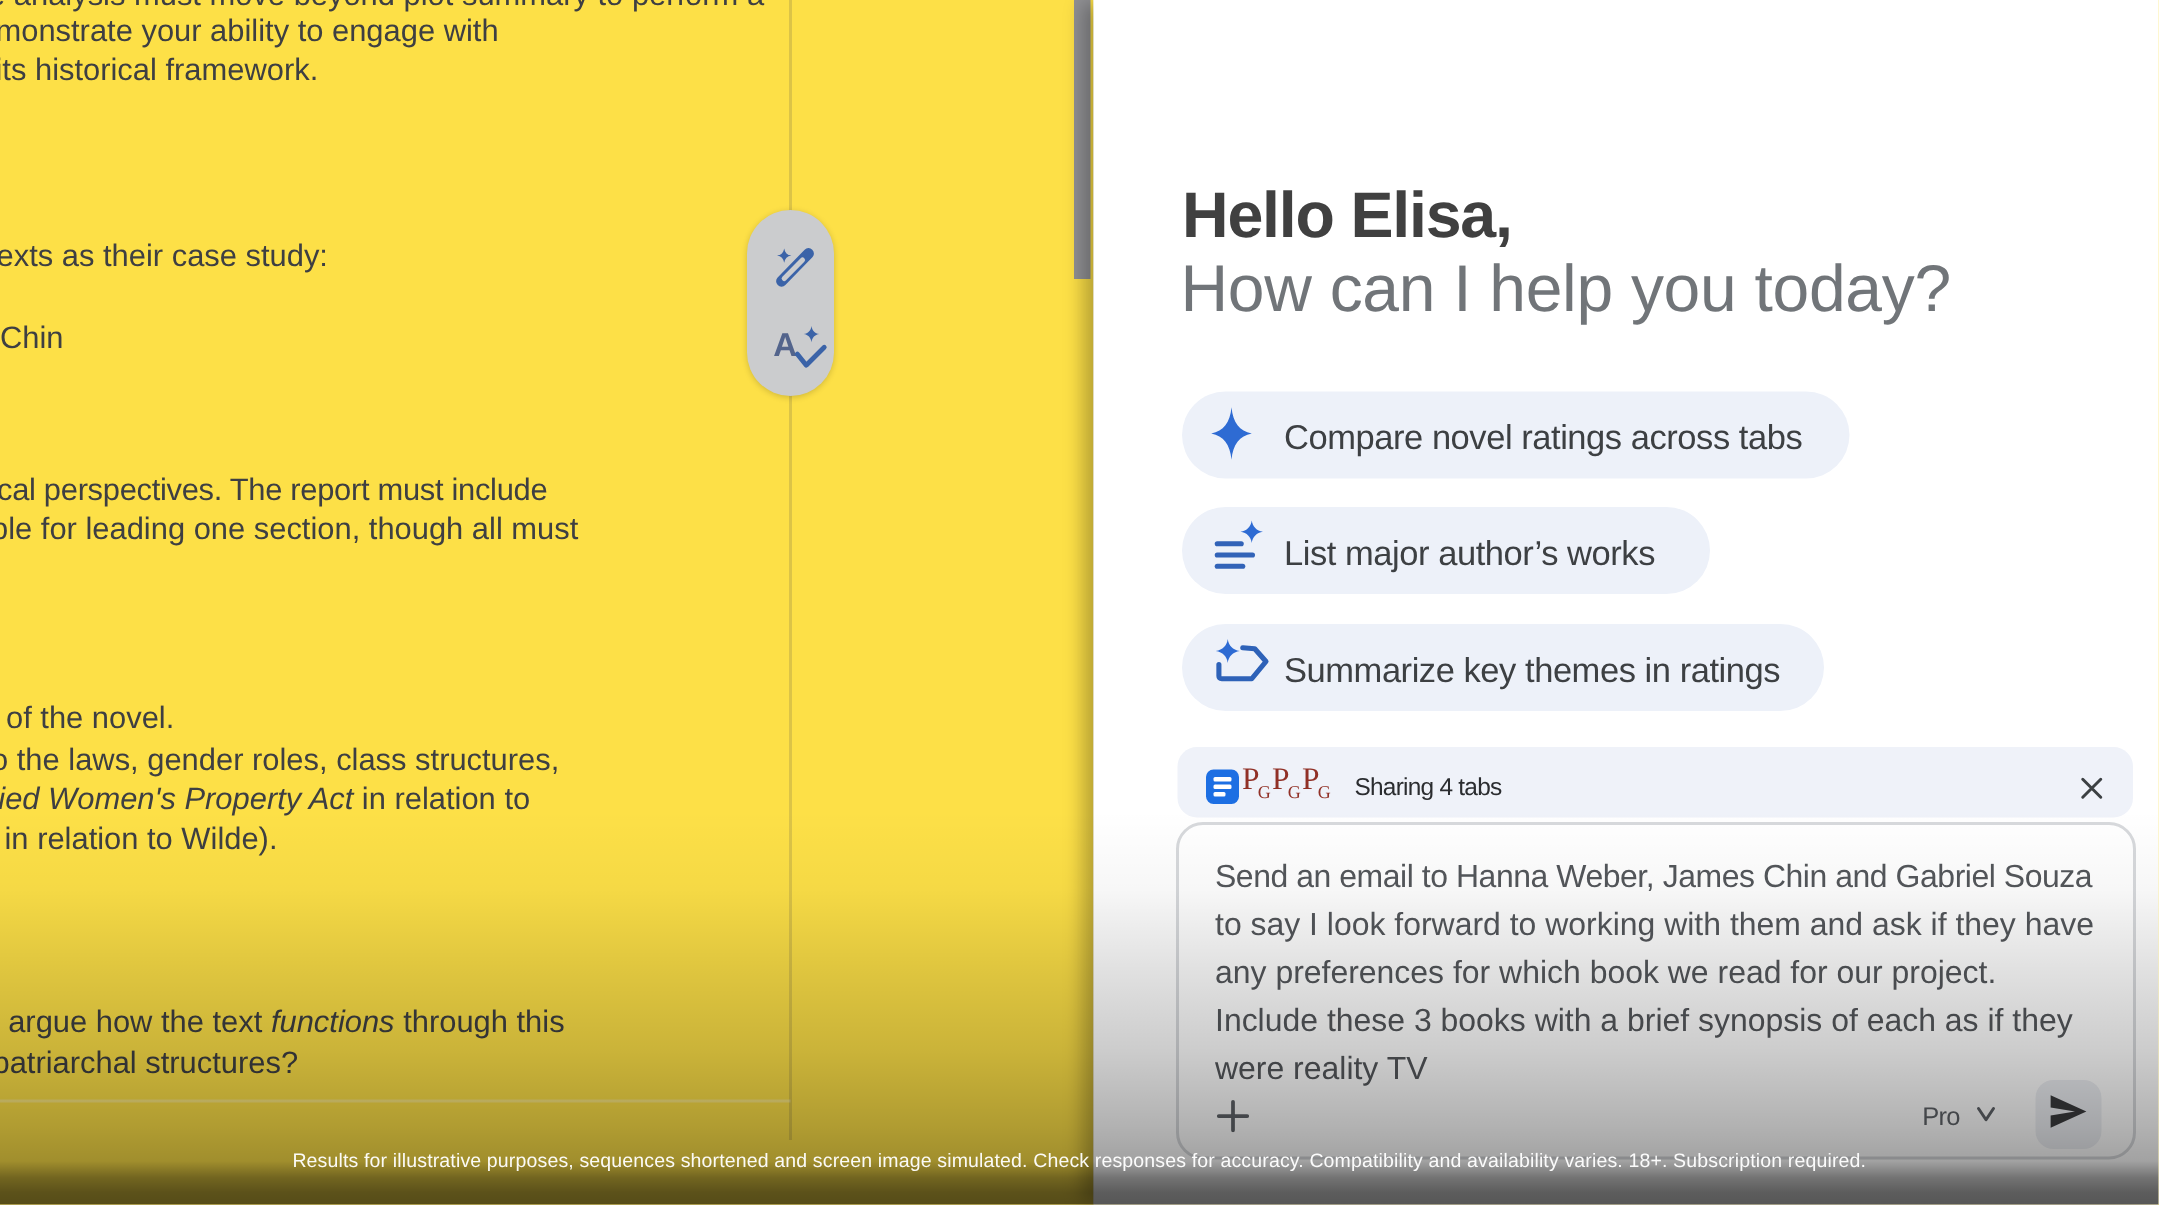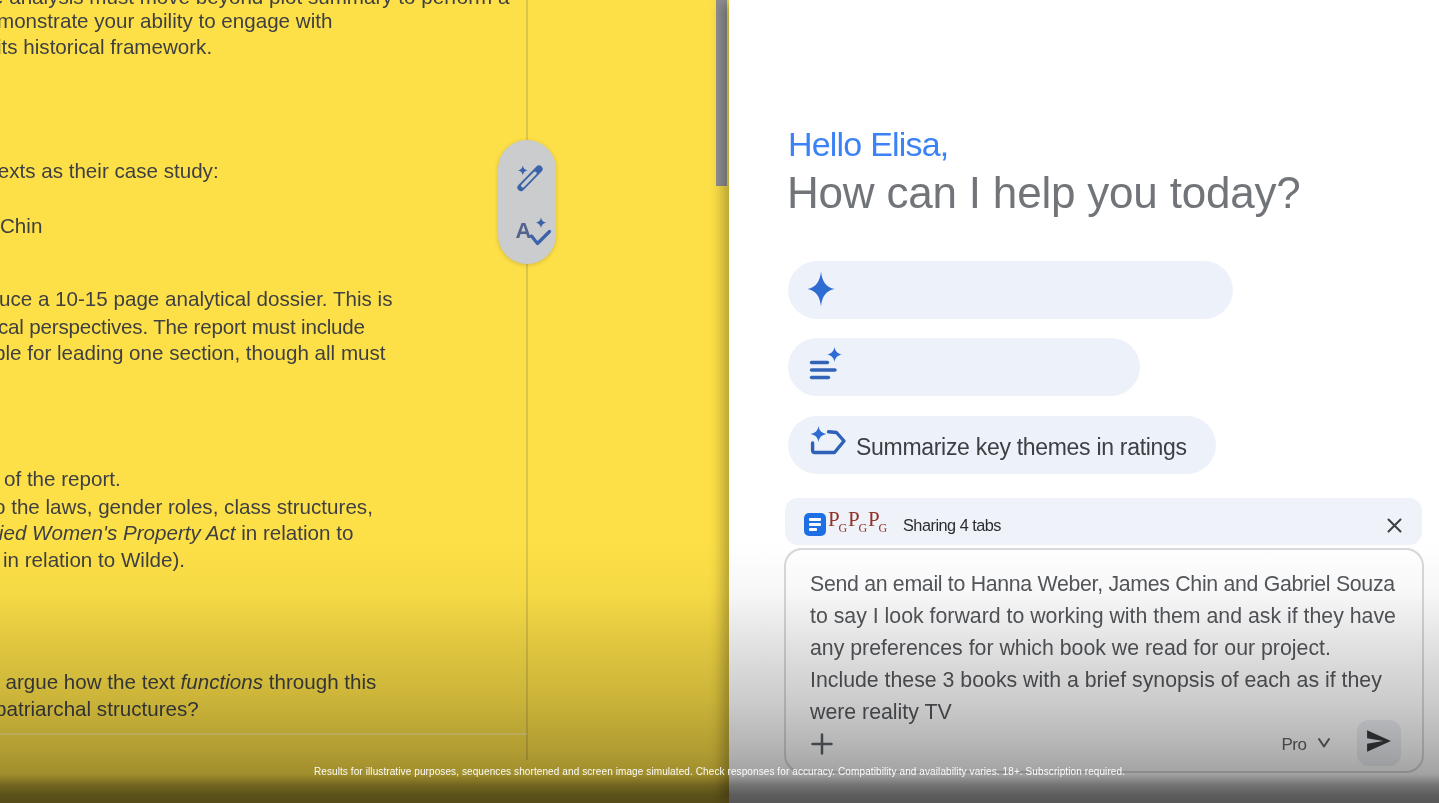--- a/index.html
+++ b/index.html
@@ -10,22 +10,22 @@
   .dl{position:absolute;color:#3e3f42;font-size:20.6px;line-height:27px;white-space:nowrap}
   .vline{position:absolute;left:526px;top:0;width:2px;height:760px;background:rgba(70,70,70,0.18)}
   .hline{position:absolute;left:0;top:733px;width:527px;height:2px;background:rgba(255,255,255,0.3)}
   .scrollthumb{position:absolute;left:716px;top:0;width:11px;height:186px;background:#919194}
   
   .pill{position:absolute;left:498px;top:140px;width:58px;height:124px;background:#cbccce;
         border-radius:29px;box-shadow:0 1px 4px rgba(0,0,0,0.18)}
   
   .panel{position:absolute;left:729px;top:0;width:710px;height:803px;background:#ffffff;
          box-shadow:-9px 0 12px -2px rgba(0,0,0,0.28)}
-  .h1{position:absolute;left:788px;top:121px;font-size:34px;line-height:47px;letter-spacing:-0.8px;
-      color:#3b82f6;font-weight:400}
+  .h1{position:absolute;left:788px;top:121px;font-size:43px;line-height:47px;letter-spacing:-0.8px;
+      color:#404040;font-weight:700}
   .h2{position:absolute;left:787px;top:169px;font-size:44px;line-height:47px;letter-spacing:-0.2px;
       color:#717579;font-weight:500}
   .chip{position:absolute;left:788px;height:58px;background:#edf1f9;border-radius:29px}
   .chip .txt{position:absolute;left:68px;top:calc(50% + 1.5px);transform:translateY(-50%);
              font-size:23px;letter-spacing:-0.3px;color:#3d4043;white-space:nowrap}
   .chip svg{position:absolute;left:21px;top:50%;transform:translateY(-50%)}
   #chip1{top:261px;width:445px}
   #chip2{top:338px;width:352px}
   #chip3{top:416px;width:428px}
   
@@ -45,35 +45,34 @@
   .pro{position:absolute;left:1281.5px;top:734.8px;font-size:17px;letter-spacing:-0.5px;color:#5f6368}
   .prochev{position:absolute;left:1317px;top:737px}
   .sendbg{position:absolute;left:1357px;top:720px;width:44px;height:46px;background:#edeff3;border-radius:12px}
   .send{position:absolute;left:1366px;top:730px}
   
   .grad{position:absolute;left:0;top:540px;width:1439px;height:263px;z-index:50;pointer-events:none;
         background:linear-gradient(to bottom, rgba(0,0,0,0) 0%, rgba(0,0,0,0.03) 20%,
                   rgba(0,0,0,0.125) 42%, rgba(0,0,0,0.20) 61%, rgba(0,0,0,0.30) 80%,
                   rgba(0,0,0,0.365) 89%, rgba(0,0,0,0.55) 93.2%, rgba(0,0,0,0.64) 97%, rgba(0,0,0,0.66) 100%)}
   .footer{position:absolute;left:0;top:766px;width:1439px;text-align:center;z-index:60;
-          font-size:10px;color:rgba(255,255,255,0.96);letter-spacing:0.1px}
+          font-size:13px;color:rgba(255,255,255,0.96);letter-spacing:0.1px}
 </style>
 </head>
 <body>
 
 <div class="doc">
   <div class="dl" style="left:-32px;top:-17px">The analysis must move beyond plot summary to perform a</div>
   <div class="dl" style="left:-3px;top:6.7px">monstrate your ability to engage with</div>
   <div class="dl" style="left:-3px;top:32.6px">its historical framework.</div>
   <div class="dl" style="left:-8px;top:157.2px">texts as their case study:</div>
   <div class="dl" style="left:0px;top:212.2px">Chin</div>
-  <div class="dl" style="left:-1px;top:285.2px">uce a 10-15 page analytical dossier. This is</div>
   <div class="dl" style="left:-2px;top:313px;letter-spacing:-0.2px">cal perspectives. The report must include</div>
   <div class="dl" style="left:-6px;top:339.2px">ble for leading one section, though all must</div>
-  <div class="dl" style="left:4px;top:465.2px">of the report.</div>
+  <div class="dl" style="left:4px;top:465.2px">of the novel.</div>
   <div class="dl" style="left:-6px;top:493px">o the laws, gender roles, class structures,</div>
   <div class="dl" style="left:-8px;top:519.2px"><i>ried Women's Property Act</i> in relation to</div>
   <div class="dl" style="left:3px;top:546px">in relation to Wilde).</div>
   <div class="dl" style="left:-6px;top:668.2px">; argue how the text <i>functions</i> through this</div>
   <div class="dl" style="left:-5px;top:695.2px">patriarchal structures?</div>
   <div class="vline"></div>
   <div class="hline"></div>
   <div class="scrollthumb"></div>
 </div>
 
@@ -95,30 +94,32 @@
   </svg>
 </div>
 
 <div class="h1">Hello Elisa,</div>
 <div class="h2">How can I help you today?</div>
 
 <div class="chip" id="chip1">
   <svg width="28" height="36" viewBox="0 0 28 36" style="left:18.5px;top:calc(50% - 1.5px)">
     <path d="M14 0.5 C15 10.7 19.3 16.5 27.5 18 C19.3 19.5 15 25.3 14 35.5 C13 25.3 8.7 19.5 0.5 18 C8.7 16.5 13 10.7 14 0.5 Z" fill="#2e6bd3"></path>
   </svg>
+  <span class="txt">Compare novel ratings across tabs</span>
 </div>
 <div class="chip" id="chip2">
   <svg width="34" height="36" viewBox="0 0 34 36" style="top:calc(50% - 4px)">
     <g stroke="#3263b8" stroke-width="3.4" stroke-linecap="round">
       <path d="M2.5 17.5 L18.5 17.5"></path>
       <path d="M2.5 25 L26 25"></path>
       <path d="M2.5 32.5 L19.5 32.5"></path>
     </g>
     <path d="M25.5 2 C26.1 6.2 28.7 8.8 33 9.5 C28.7 10.2 26.1 12.8 25.5 17 C24.9 12.8 22.3 10.2 18 9.5 C22.3 8.8 24.9 6.2 25.5 2 Z" fill="#2e6bd3"></path>
   </svg>
+  <span class="txt">List major author’s works</span>
 </div>
 <div class="chip" id="chip3">
   <svg width="38" height="31" viewBox="0 0 38 31" style="top:calc(50% - 4px)">
     <path d="M19.5 6.3 L27.5 7 L35 15.5 L25.5 27 L5.5 27 Q3.6 27 3.6 25.1 L3.6 17.5" fill="none" stroke="#2e62b8" stroke-width="3.4" stroke-linecap="round" stroke-linejoin="round"></path>
     <path d="M9.5 0.5 C10.1 5 12.8 7.7 17.5 8.5 C12.8 9.3 10.1 12 9.5 16.5 C8.9 12 6.2 9.3 1.5 8.5 C6.2 7.7 8.9 5 9.5 0.5 Z" fill="#2e6bd3"></path>
   </svg>
   <span class="txt">Summarize key themes in ratings</span>
 </div>
 
 <div class="card"></div>

